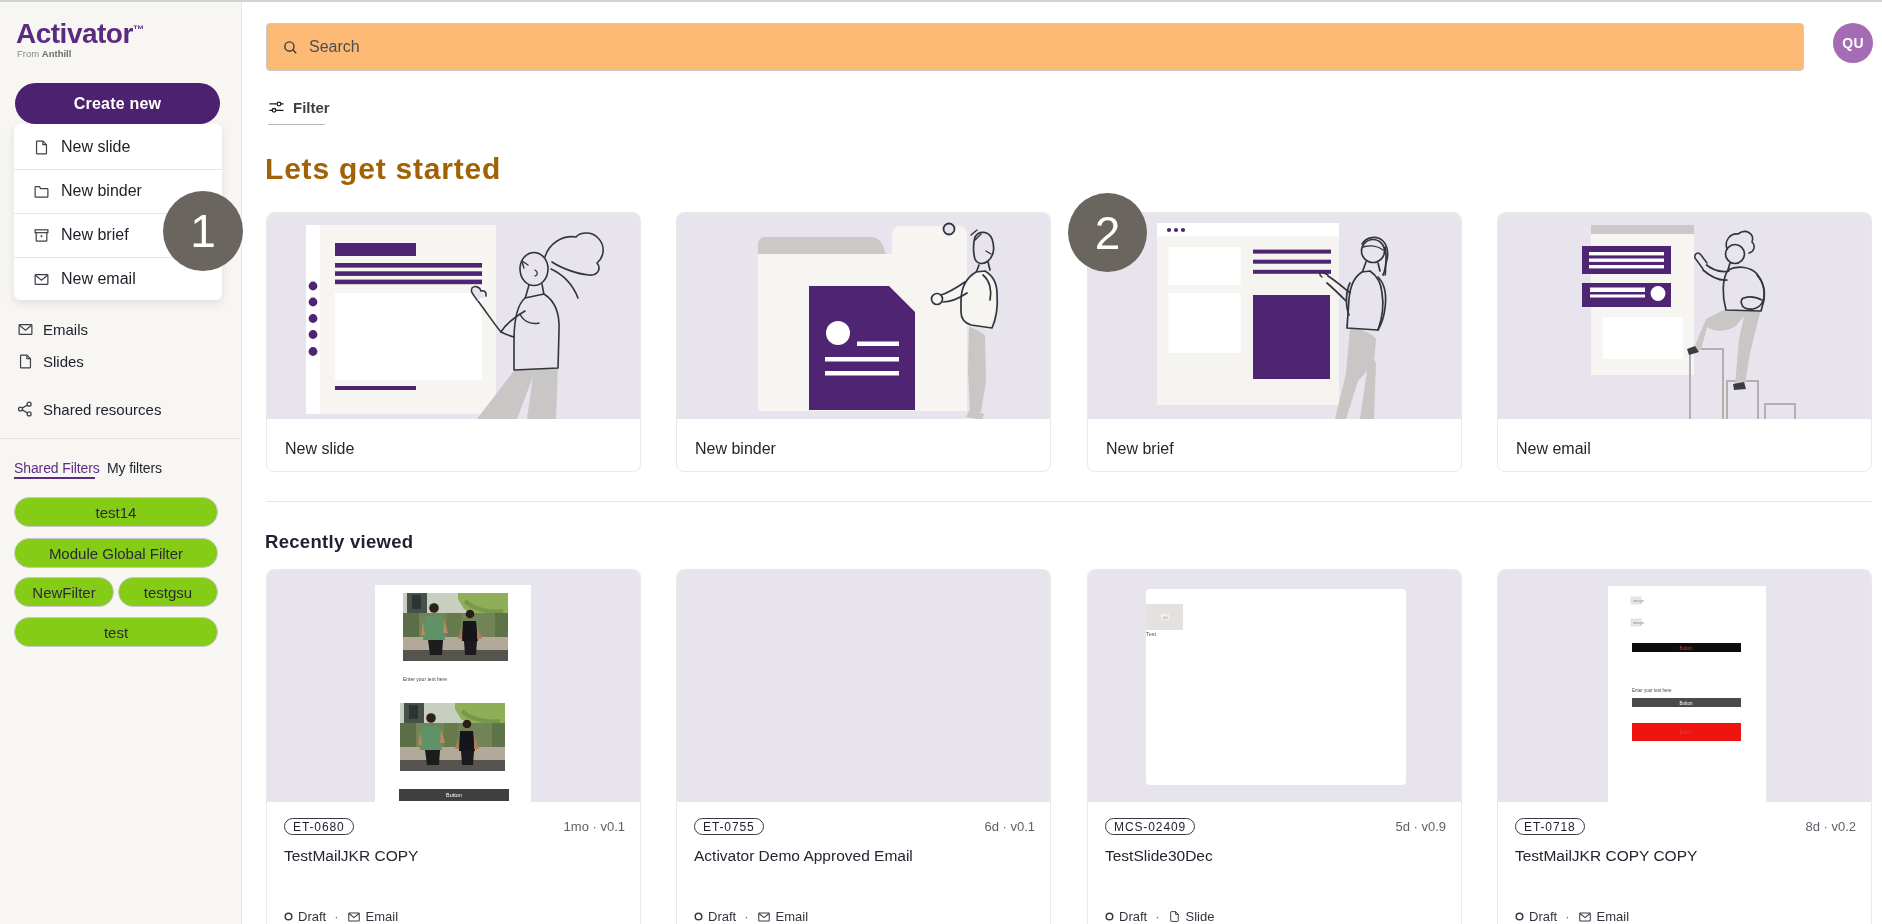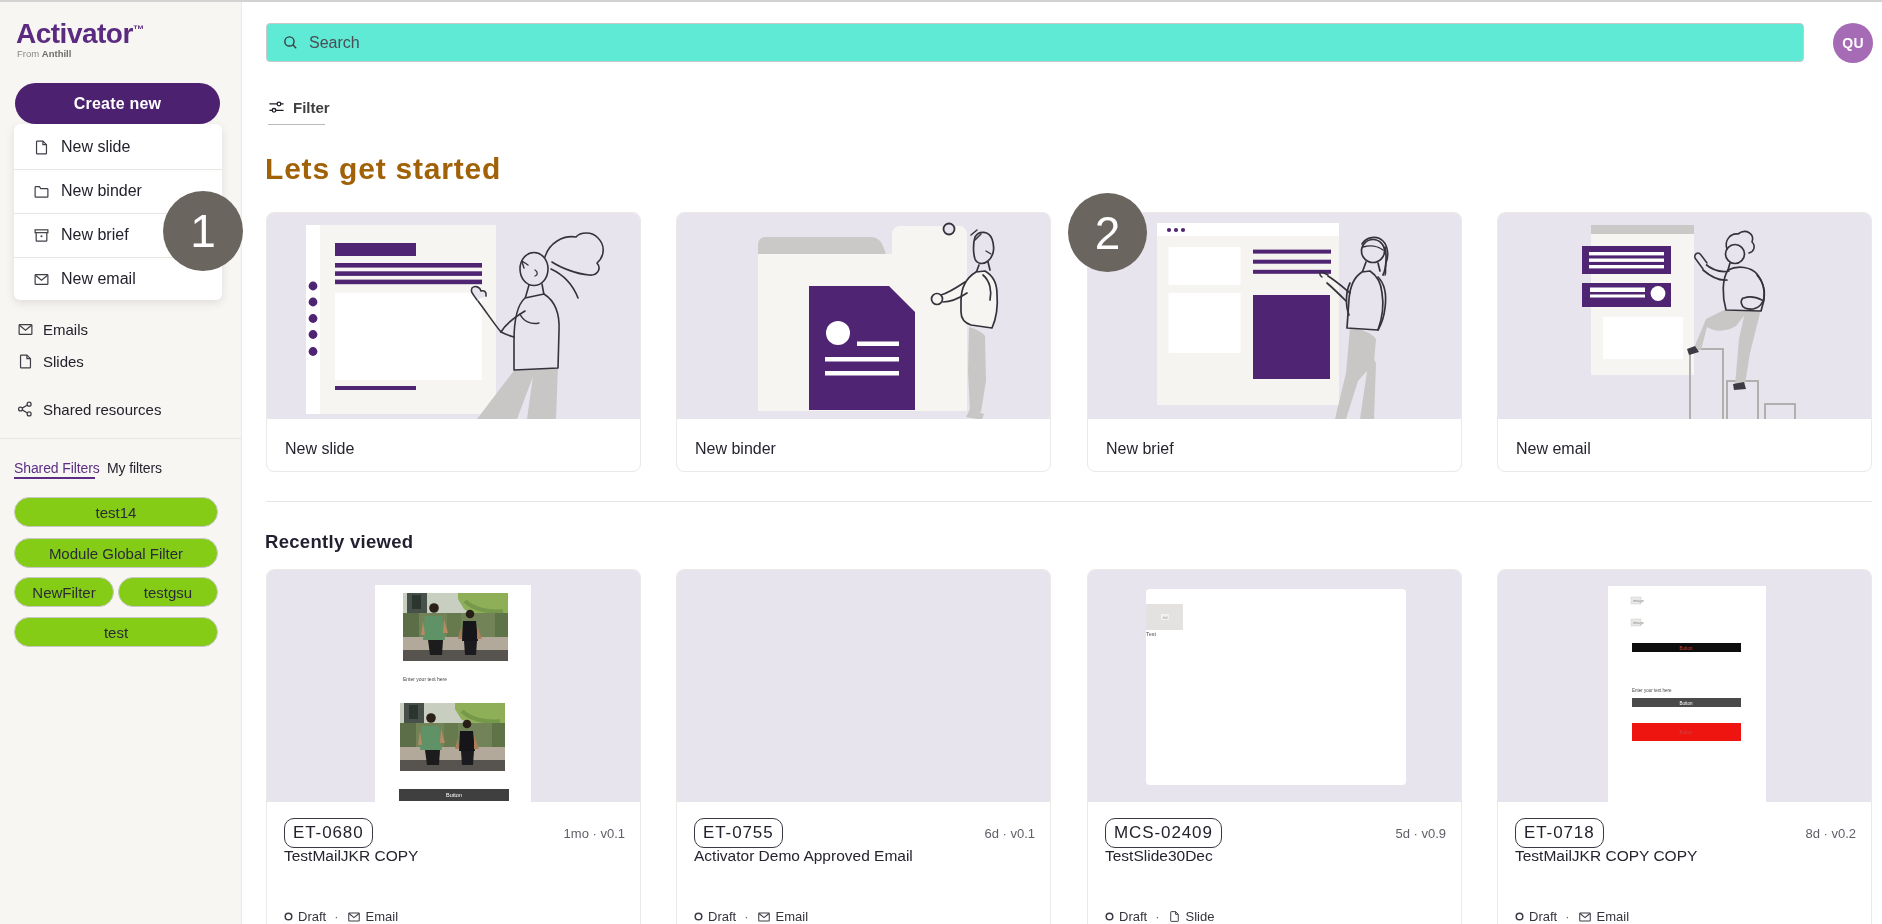--- a/index.html
+++ b/index.html
@@ -35,21 +35,21 @@
   #tab2 { left:107px; top:460px; color:#25242e; }
 
   .pill { position:absolute; height:30px; border:1px solid #c9c7ca; border-radius:16px; background:#84cc16; font-size:15px; color:#2c2b35; display:flex; align-items:center; justify-content:center; }
 
   
   .stepcircle { border-radius:50%; background:#6b6560; color:#fff; text-align:center; font-weight:300; font-size:46px; display:flex; align-items:center; justify-content:center; z-index:50; }
   #step1 { left:163px; top:191px; width:80px; height:80px; }
   #step2 { left:1068px; top:193px; width:79px; height:79px; }
 
   
-  #searchbox { left:266px; top:23px; width:1538px; height:39px; background:#5eead4; border:1px solid #c9c9cc; border-radius:4px; display:flex; align-items:center; }
+  #searchbox { left:266px; top:23px; width:1538px; height:48px; background:#fdba74; border:1px solid #c9c9cc; border-radius:4px; display:flex; align-items:center; }
   #searchbox span { color:#4d4c55; font-size:16px; margin-left:10px; }
   #avatar { left:1833px; top:23px; width:40px; height:40px; border-radius:50%; background:#a66bb5; color:#fff; font-size:14px; font-weight:700; display:flex; align-items:center; justify-content:center; letter-spacing:0.3px; }
 
   #filterbtn { left:268px; top:99px; display:flex; align-items:center; }
   #filterbtn span { margin-left:8px; font-size:15px; font-weight:700; color:#404040; }
   #filteru { left:268px; top:124px; width:57px; height:1px; background:#b9b9bc; }
 
   #h1 { left:265px; top:152px; font-size:30px; font-weight:700; color:#a16207; letter-spacing:0.8px; }
 
   
@@ -58,21 +58,21 @@
   .cardlabel { position:absolute; left:18px; font-size:16px; color:#26242f; }
 
   .row1 { top:212px; height:260px; }
   .row1 .cardtop { height:206px; }
   .row1 .cardlabel { top:227px; }
 
   .row2 { top:569px; height:420px; }
   .row2 .cardtop { height:232px; }
 
   .tagrow { position:absolute; left:17px; top:248px; width:341px; display:flex; align-items:center; }
-  .tagpill { border:1.3px solid #3a3943; border-radius:10px; height:30px; padding:0 8px; font-size:17px; letter-spacing:0.9px; color:#23222c; display:flex; align-items:center; }
+  .tagpill { border:1.3px solid #3a3943; border-radius:10px; height:17px; padding:0 8px; font-size:12px; letter-spacing:0.9px; color:#23222c; display:flex; align-items:center; }
   .tagmeta { margin-left:auto; font-size:13px; color:#5f5e68; }
   .cardtitle { position:absolute; left:17px; top:277px; font-size:15.5px; color:#26242f; }
   .statusrow { position:absolute; left:17px; top:339px; display:flex; align-items:center; font-size:13px; color:#35343e; }
 
   .c1 { left:266px; } .c2 { left:676px; } .c3 { left:1087px; } .c4 { left:1497px; }
 
   #divider2 { left:266px; top:501px; width:1606px; height:1px; background:#e6e6e8; }
   #h2 { left:265px; top:531px; font-size:18.5px; font-weight:700; color:#211f30; letter-spacing:0.3px; }
 </style>
 </head>

